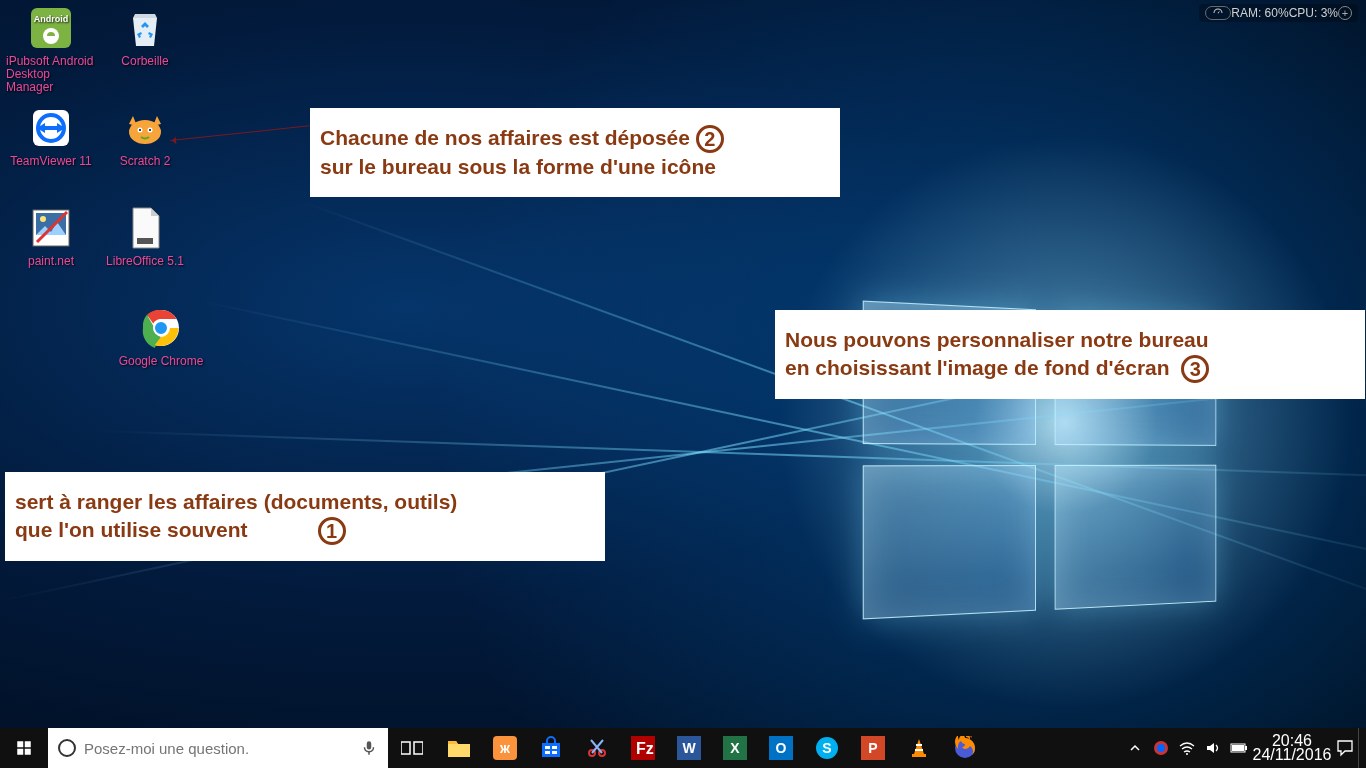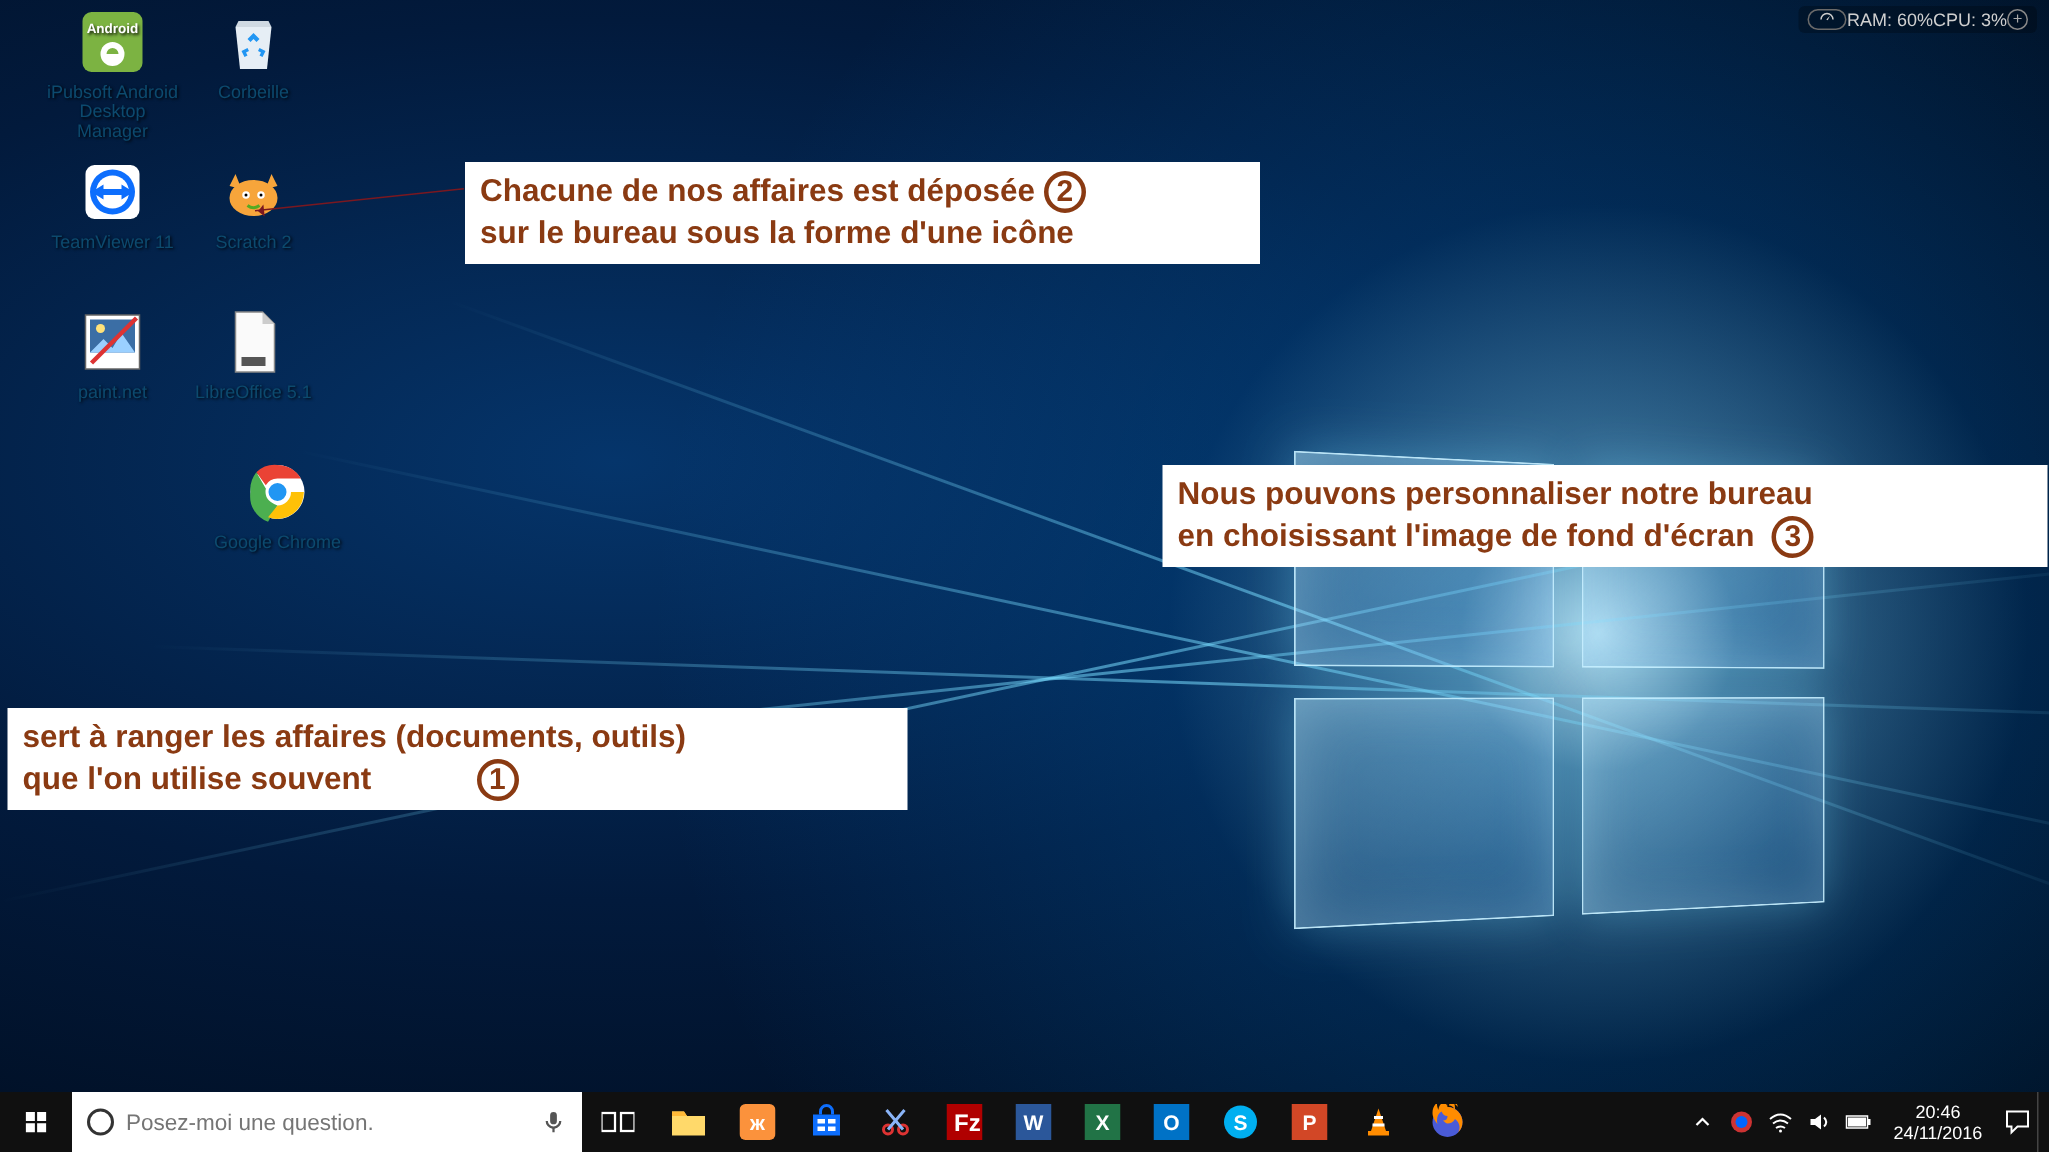--- a/index.html
+++ b/index.html
@@ -33,37 +33,36 @@
     background: linear-gradient(135deg, rgba(170,230,255,0.35), rgba(40,150,255,0.15));
     box-shadow: inset 0 0 40px rgba(200,240,255,0.3), 0 0 30px rgba(120,220,255,0.3);
   }
 
   
   .desktop { position: absolute; inset: 0 0 40px 0; }
   .icon {
     position: absolute;
     width: 90px;
     display: flex; flex-direction: column; align-items: center;
-    color: #0c4a6e; font-size: 12px; text-align: center;
+    color: #ec4899; font-size: 12px; text-align: left;
     text-shadow: 1px 1px 2px rgba(0,0,0,0.9);
     cursor: default;
-    margin-left: 24px;
   }
   .icon .glyph {
     width: 48px; height: 48px;
     display: flex; align-items: center; justify-content: center;
     margin-bottom: 3px;
   }
   .icon span.label { line-height: 13px; }
 
   
   .callout {
     position: absolute;
     background: #fff;
-    padding: 6px 10px;
+    padding: 16px 10px;
     font-size: 21px;
     font-weight: 700;
     line-height: 28px;
   }
   .callout.brown { color: #8a3a12; }
   .callout .num {
     display: inline-flex; align-items: center; justify-content: center;
     width: 28px; height: 28px;
     border: 3px solid #8a3a12; border-radius: 50%;
     color: #8a3a12; font-weight: 800; font-size: 20px;
@@ -147,21 +146,21 @@
   .tb-tray {
     margin-left: auto;
     display: flex; align-items: center; height: 40px;
   }
   .tray-item {
     width: 26px; height: 40px;
     display: flex; align-items: center; justify-content: center;
     cursor: default;
   }
   .clock {
-    width: 80px; text-align: center; font-size: 12px; line-height: 14px;
+    width: 80px; text-align: center; font-size: 16px; line-height: 14px;
     cursor: default;
   }
   .showdesk {
     width: 8px; height: 40px; border-left: 1px solid #444;
   }
   svg { display: block; }
 </style>
 </head>
 <body>
 

